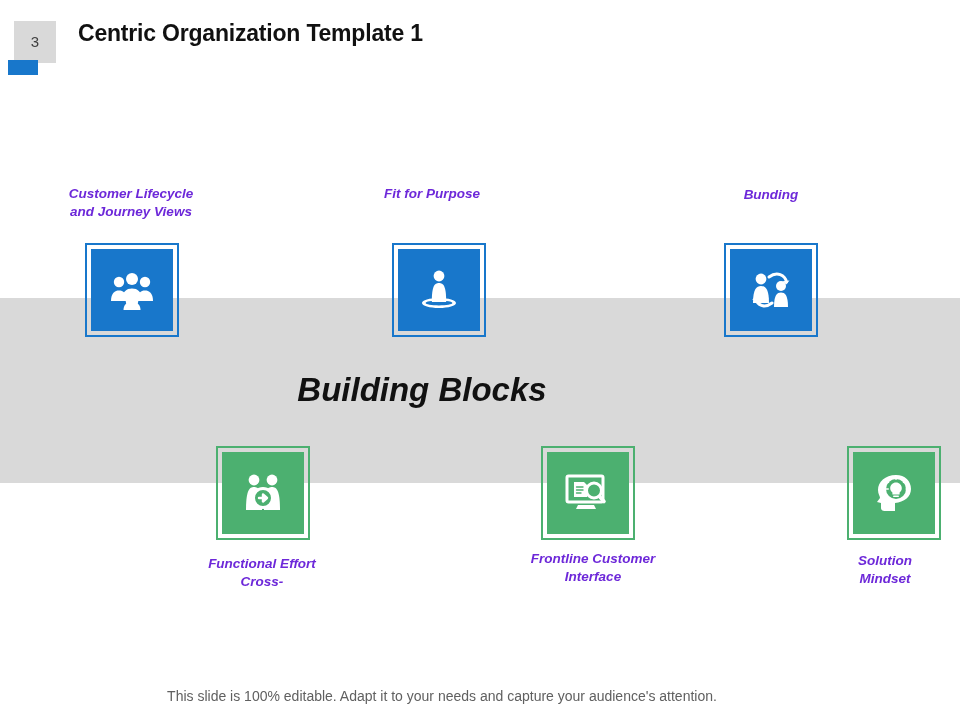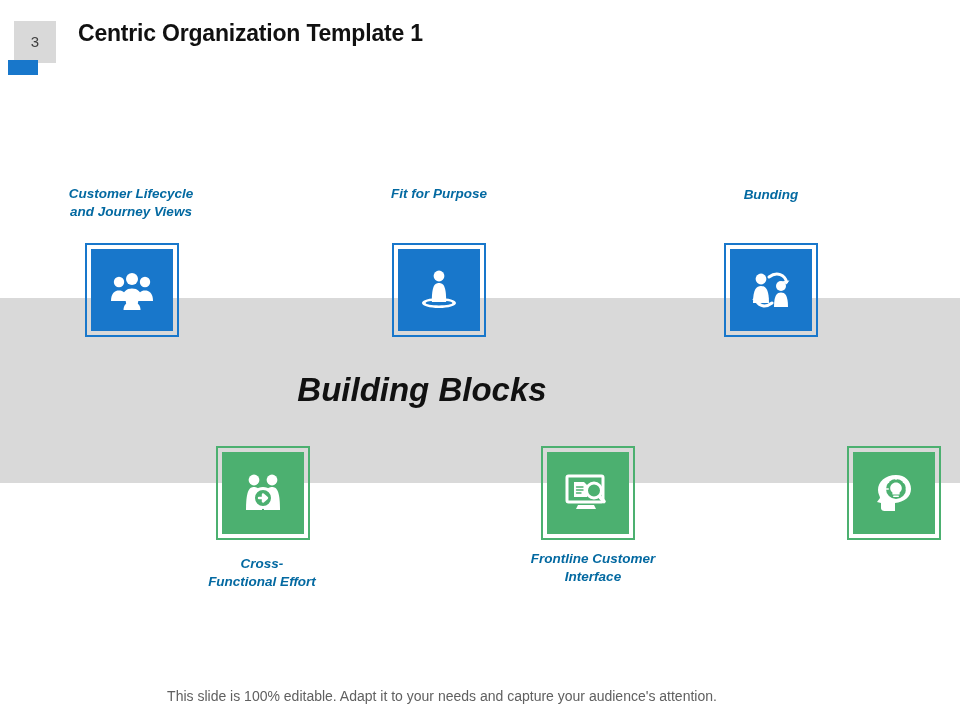--- a/index.html
+++ b/index.html
@@ -100,30 +100,30 @@
   .block.green .fill { background: #4cb070; }
   .block .fill svg { display: block; }
 
   
   .caption {
     position: absolute;
     text-align: center;
     font-size: 13.5px;
     font-weight: bold;
     font-style: italic;
-    color: #0369a1;
+    color: #6d28d9;
     line-height: 1.35;
   }
 
   
   #block-customer-lifecycle { left: 85px;  top: 243px; }
   #cap-customer-lifecycle   { left: 31px;  top: 185px; width: 200px; }
 
   #block-fit-for-purpose    { left: 392px; top: 243px; }
-  #cap-fit-for-purpose      { left: 349px; top: 185px; width: 180px; }
+  #cap-fit-for-purpose      { left: 342px; top: 185px; width: 180px; }
 
   #block-advice-bunding     { left: 724px; top: 243px; }
   #cap-advice-bunding       { left: 691px; top: 186px; width: 160px; }
 
   
   #block-cross-functional   { left: 216px; top: 446px; }
   #cap-cross-functional     { left: 172px; top: 555px; width: 180px; }
 
   #block-frontline-customer { left: 541px; top: 446px; }
   #cap-frontline-customer   { left: 495px; top: 550px; width: 196px; text-align: center; }
@@ -270,23 +270,27 @@
               <path d="M36.6 16 H34.2"></path>
             <path d="M14.8 7.6 L16.5 9.3"></path>
               <path d="M13.8 16 H16.2"></path>
           </g>
         </svg>
       </span>
     </div>
   </div>
 
   <div class="caption" id="cap-cross-functional">
+    <div>Functional Effort</div>
     <div>Cross-</div>
-    <div>Functional Effort</div>
   </div>
   <div class="caption" id="cap-frontline-customer">
     <div>Frontline Customer</div>
     <div>Interface</div>
   </div>
+  <div class="caption" id="cap-solution-mindset">
+    <div>Solution</div>
+    <div>Mindset</div>
+  </div>
 
   <div class="footer-note">This slide is 100% editable. Adapt it to your needs and capture your audience's attention.</div>
 
 </div>
 
 </body></html>

